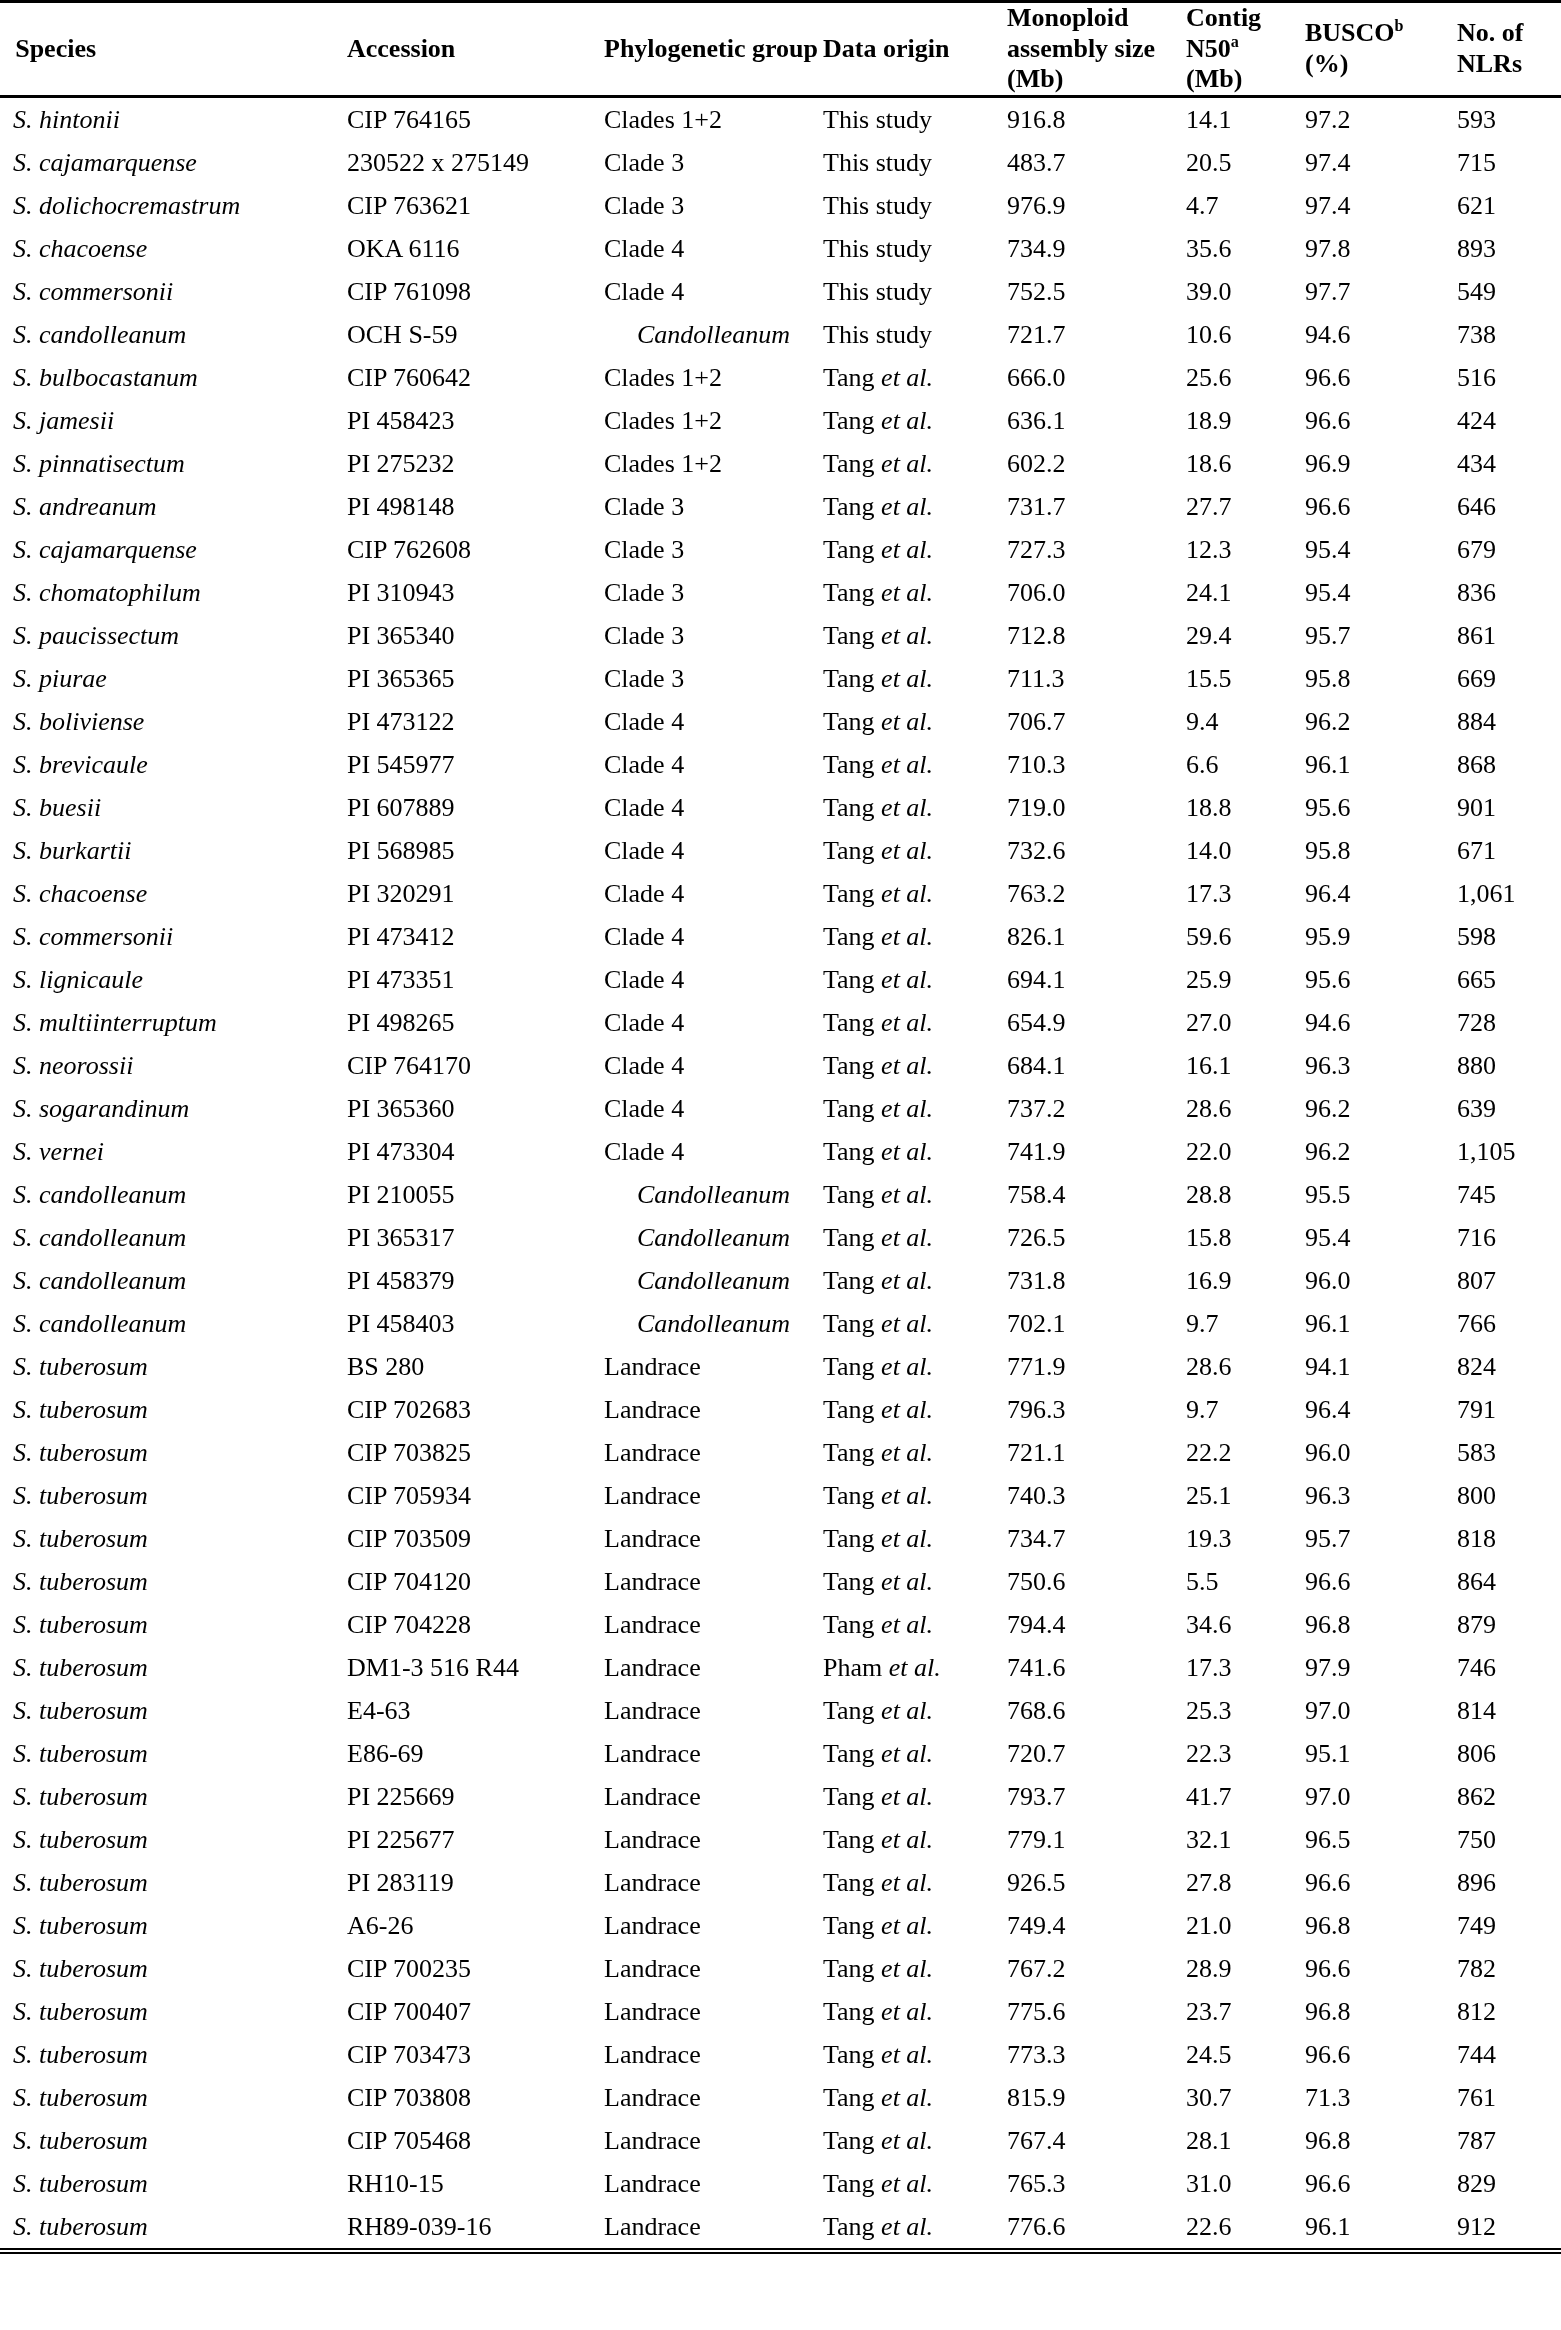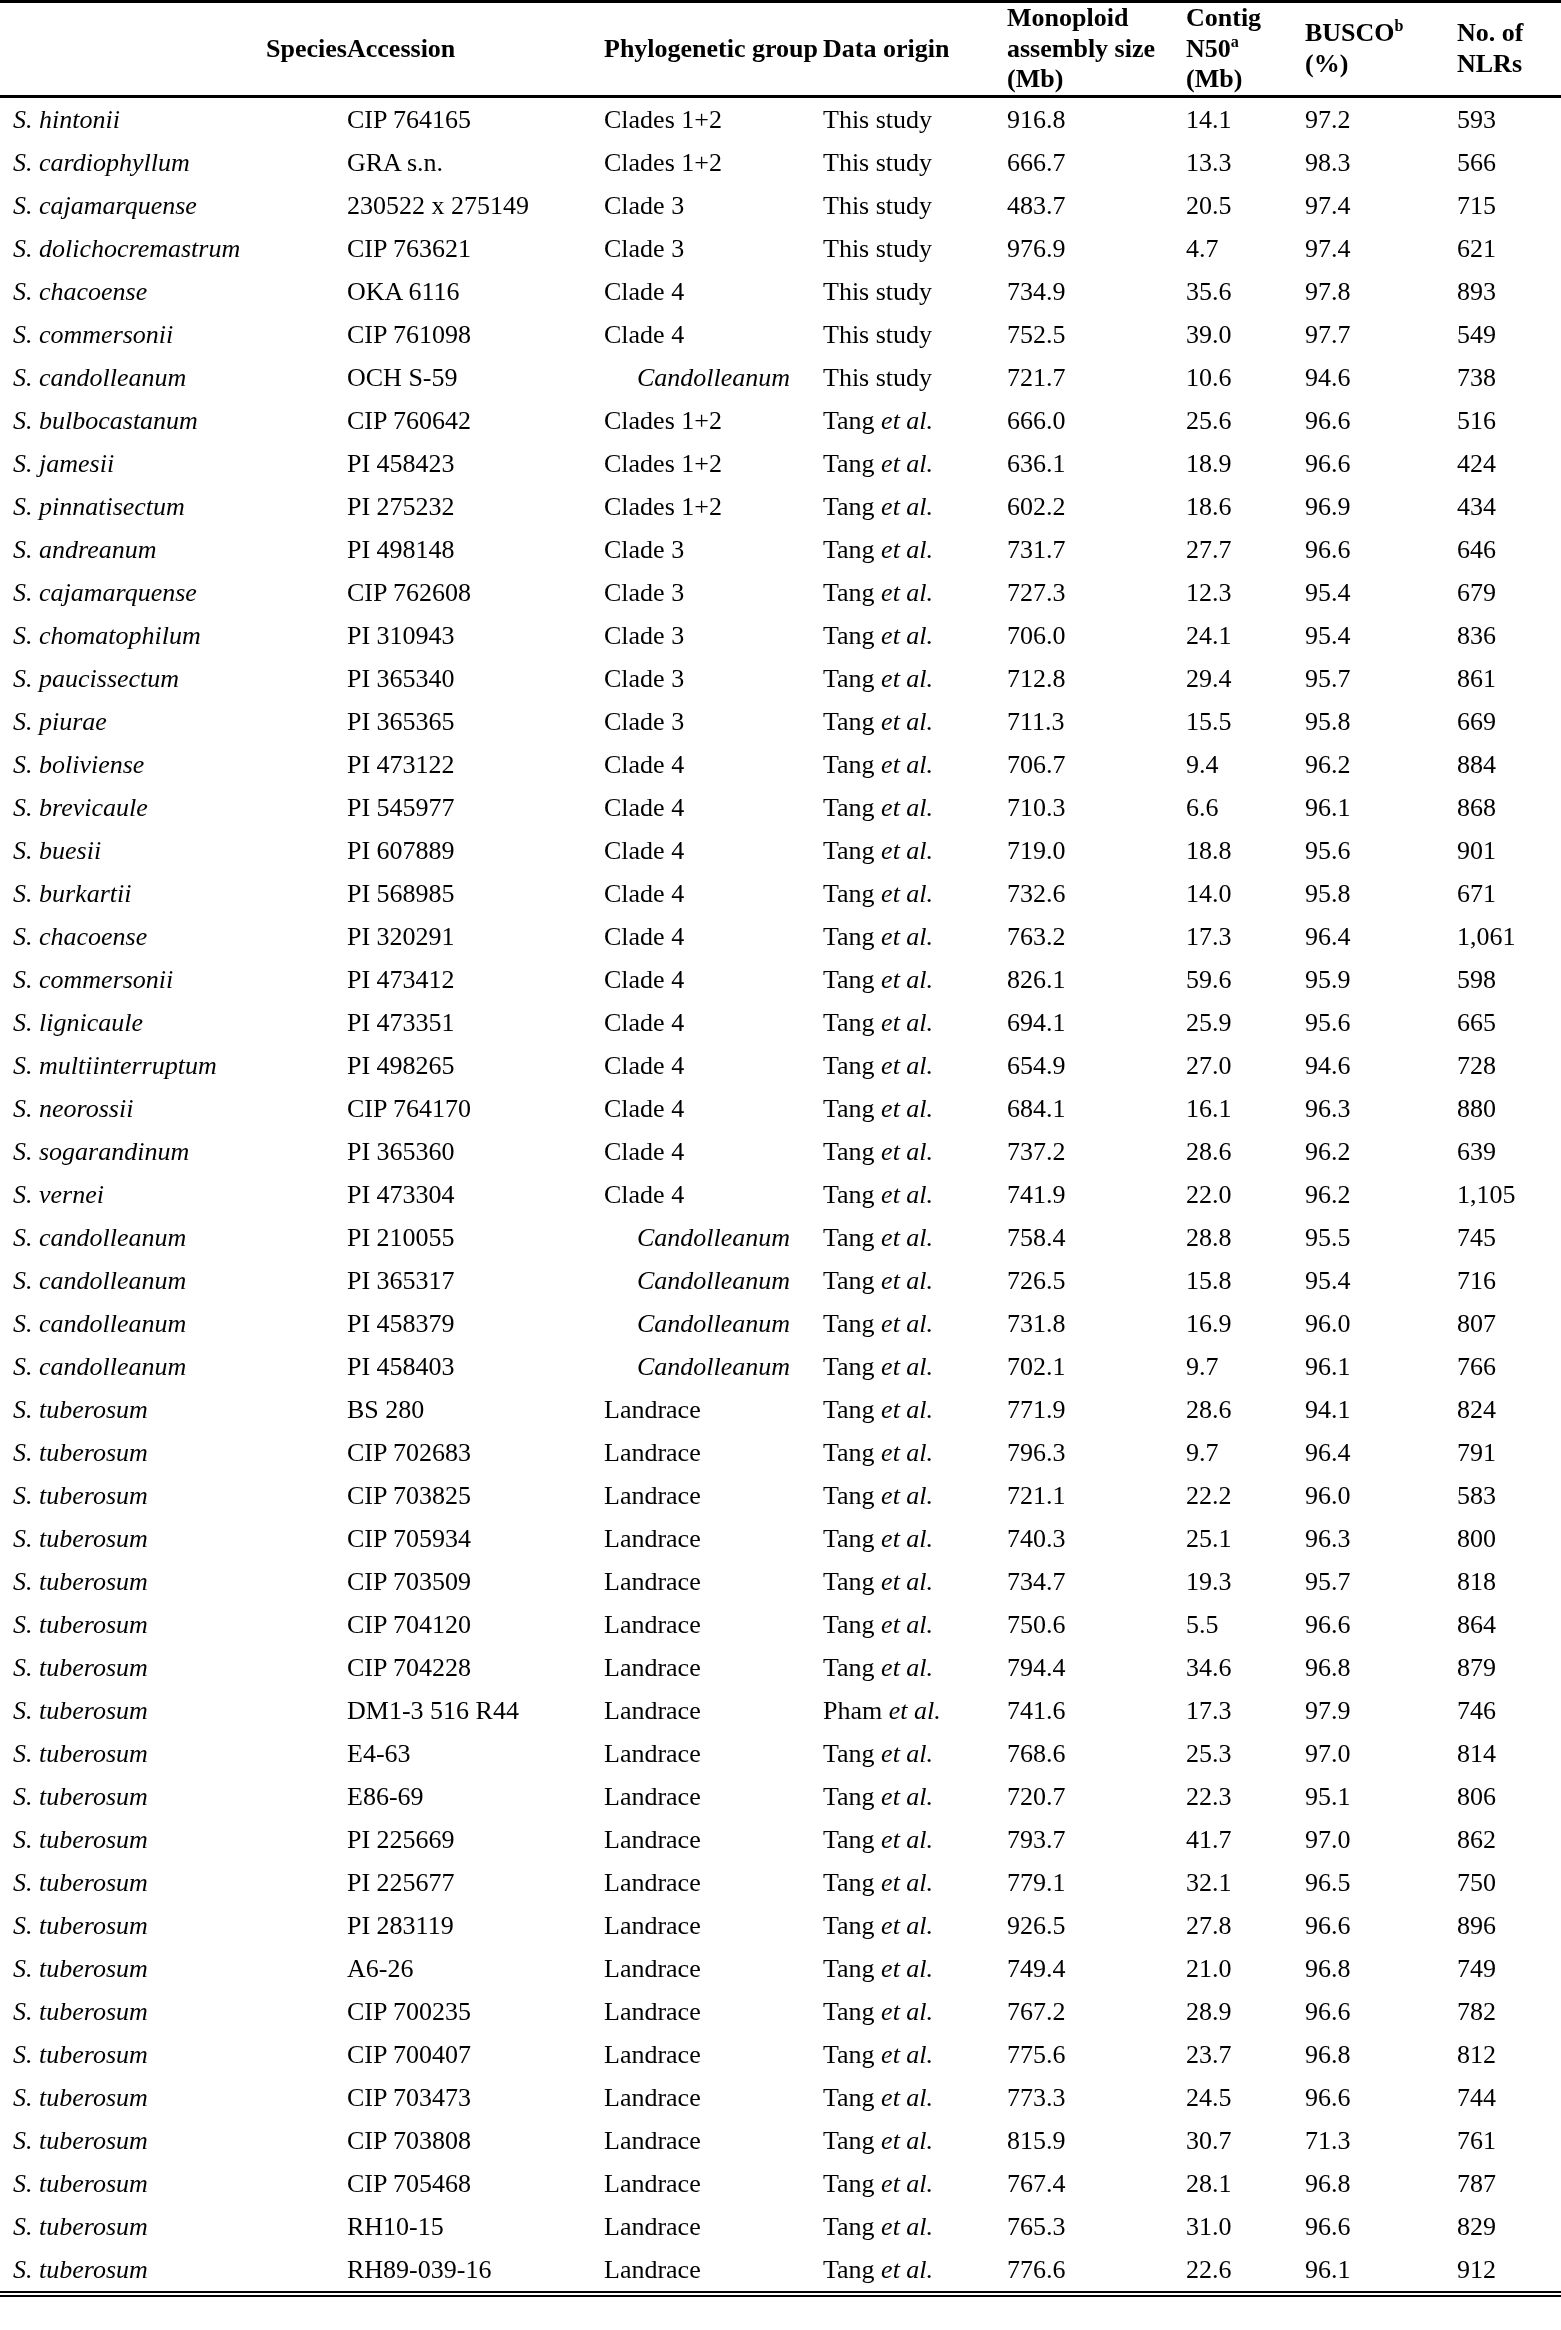--- a/index.html
+++ b/index.html
@@ -33,21 +33,21 @@
   }
   tbody td {
     font-size: 26px;
     line-height: 43px;
     height: 43px;
     padding: 0;
     vertical-align: middle;
     white-space: nowrap;
     overflow: visible;
   }
-  .pad-left { padding-left: 15.2px !important; text-align: right; }
+  .pad-left { padding-left: 15.2px !important; }
   td.species-col {
     font-style: italic;
     padding-left: 13px;
   }
   .italic { font-style: italic; text-align: center; }
   sup.fn {
     font-size: 62%;
     vertical-align: super;
     line-height: 0;
   }
@@ -84,30 +84,20 @@
     <td class="species-col">S. hintonii</td>
     <td>CIP 764165</td>
     <td>Clades 1+2</td>
     <td><span>This study</span><span class="italic"></span></td>
     <td>916.8</td>
     <td>14.1</td>
     <td>97.2</td>
     <td>593</td>
   </tr>
 
-  <tr>
-    <td class="species-col">S. cardiophyllum</td>
-    <td>GRA s.n.</td>
-    <td>Clades 1+2</td>
-    <td><span>This study</span><span class="italic"></span></td>
-    <td>666.7</td>
-    <td>13.3</td>
-    <td>98.3</td>
-    <td>566</td>
-  </tr>
 
   <tr>
     <td class="species-col">S. cajamarquense</td>
     <td>230522 x 275149</td>
     <td>Clade 3</td>
     <td><span>This study</span><span class="italic"></span></td>
     <td>483.7</td>
     <td>20.5</td>
     <td>97.4</td>
     <td>715</td>

